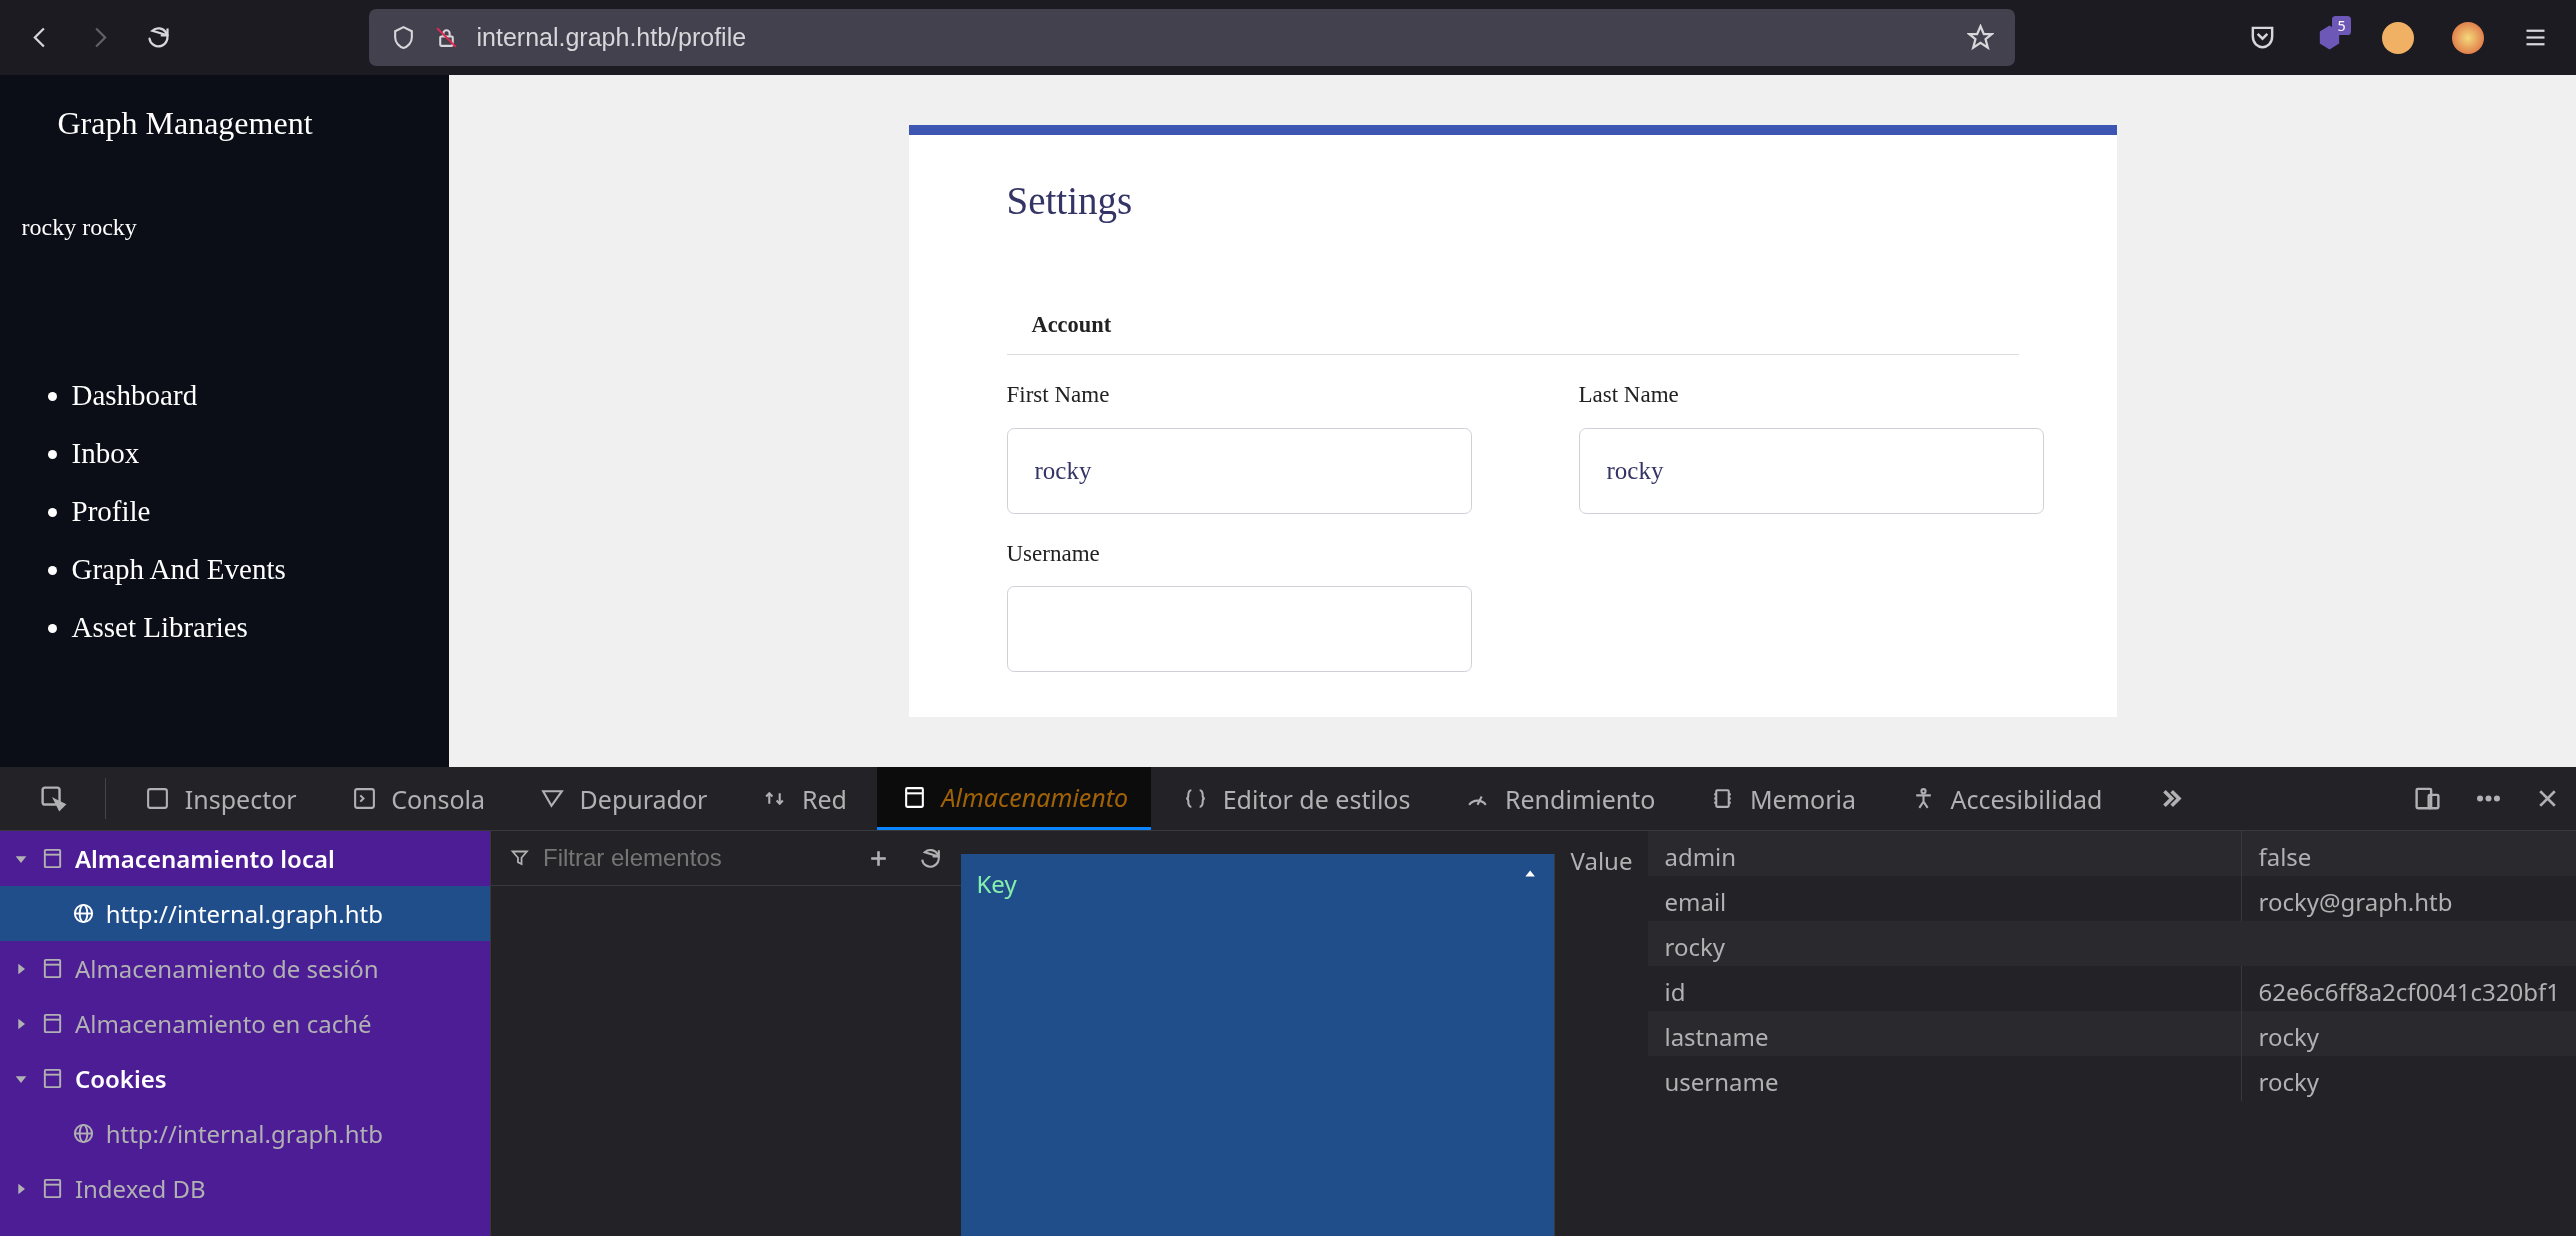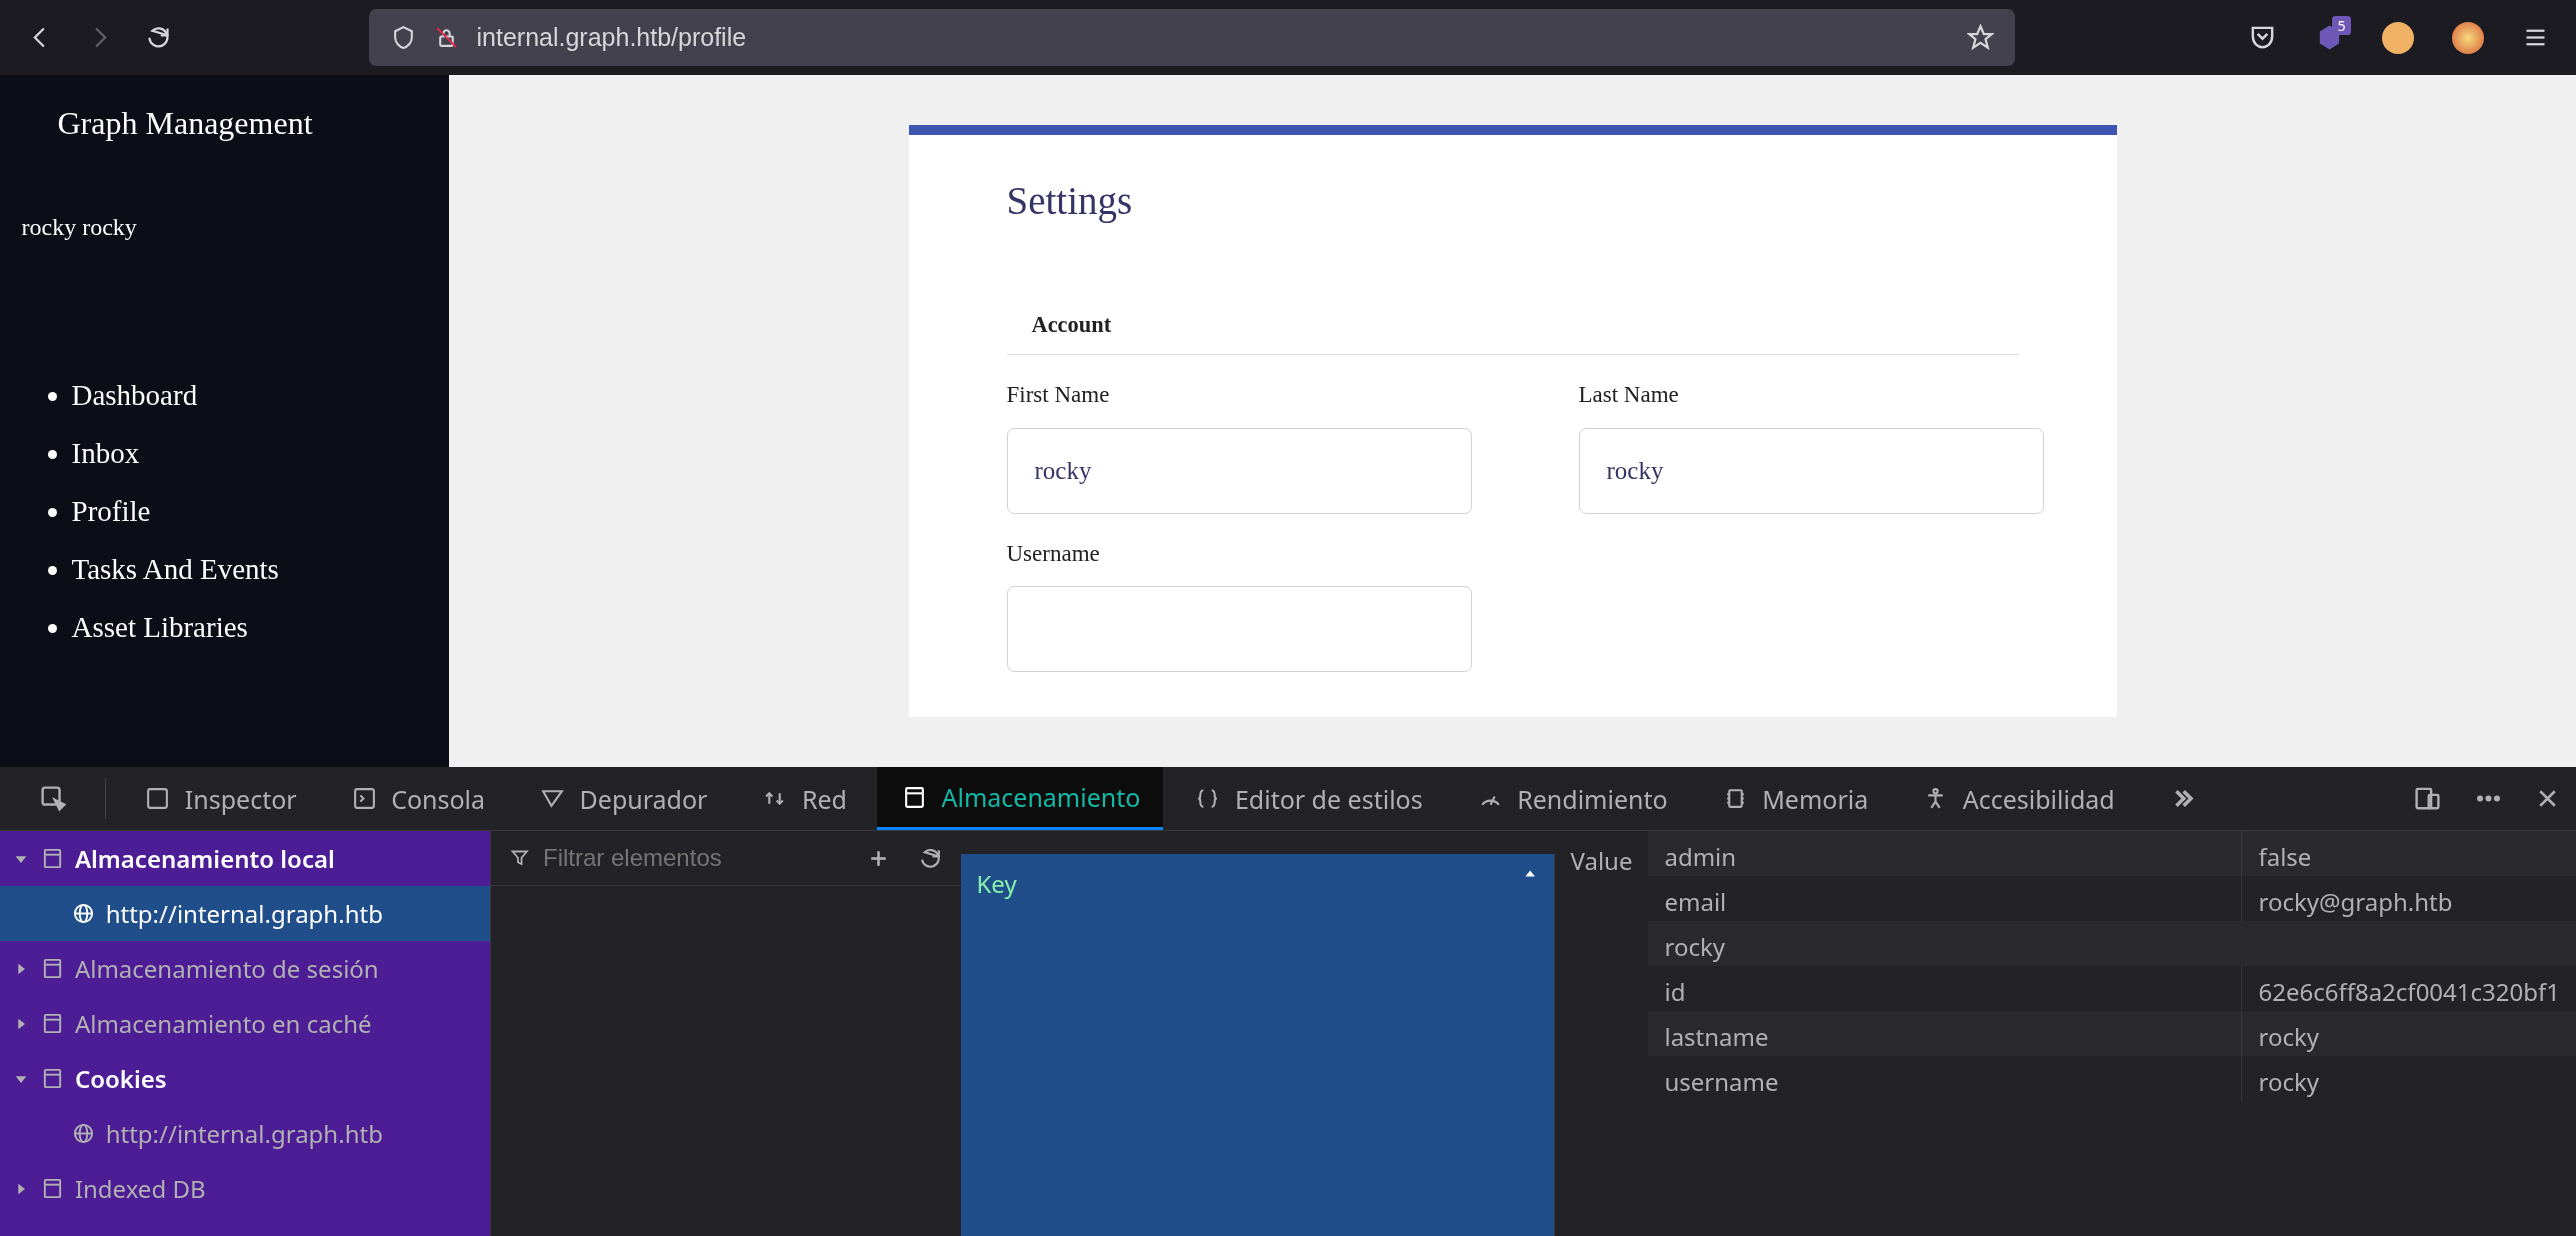--- a/index.html
+++ b/index.html
@@ -32,21 +32,21 @@
 .card h2 { font-family: Georgia, serif; font-size:39px; color:#343466; font-weight:400; }
 .section-header { font-family: Georgia, serif; font-size:22.4px; font-weight:700; color:#222; margin-top:89px; padding-bottom:16px; border-bottom:1.8px solid #ddd; padding-left:25px; }
 .form-row { display:flex; gap:107px; margin-top:27px; }
 .field { flex:1; }
 .field label { font-family: Georgia, serif; font-size:23px; color:#222; display:block; margin-bottom:19.7px; }
 .field input { width:465px; height:86px; border:1.8px solid #d0d0d8; border-radius:7.2px; padding:0 27px; font-size:25px; color:#343466; font-family: Georgia, serif; }
 
 .devtools { height:469px; background:#232327; display:flex; flex-direction:column; font-family: system-ui, sans-serif; color:#b1b1b3; }
 .dt-tabs { height:64px; display:flex; align-items:center; border-bottom:0.9px solid #38383d; padding:0 16px; gap:7px; }
 .dt-tab { display:flex; align-items:center; gap:12.5px; padding:0 23px; height:100%; font-size:25px; cursor:pointer; white-space:nowrap; }
-.dt-tab.active { background:#0c0c0d; color:#14b8a6; border-bottom:3.6px solid #0a84ff; }
+.dt-tab.active { background:#0c0c0d; color:#a16207; border-bottom:3.6px solid #0a84ff;font-style:italic; }
 .dt-icon { display:flex; align-items:center; justify-content:center; width:29px; height:29px; }
 .dt-sep { width:0.9px; height:41px; background:#444; margin:0 7.2px; }
 .dt-right { margin-left:auto; display:flex; gap:32px; align-items:center; }
 
 .dt-body { flex:1; display:flex; }
 .dt-tree { width:530px; background:#4c1d95; border-right:0.9px solid #38383d; font-size:24px; }
 .tree-row { display:flex; align-items:center; gap:10.7px; height:55px; padding-left:12.5px; cursor:pointer; }
 .tree-row.selected { background:#204e8a; color:#fff; }
 .tree-row.child { padding-left:72px; }
 .caret { width:18px; display:inline-flex; }
@@ -139,21 +139,21 @@
 </div>
 
 <div class="page-area">
   <aside class="sidebar">
     <h1>Graph Management</h1>
     <div class="username">rocky rocky</div>
     <ul>
       <li>Dashboard</li>
       <li>Inbox</li>
       <li>Profile</li>
-      <li>Tasks And Events</li>
+      <li>Graph And Events</li>
       <li>Asset Libraries</li>
     </ul>
   </aside>
   <main class="content">
     <div class="card">
       <h2>Settings</h2>
       <div class="section-header">Account</div>
       <div class="form-row">
         <div class="field">
           <label>First Name</label>

